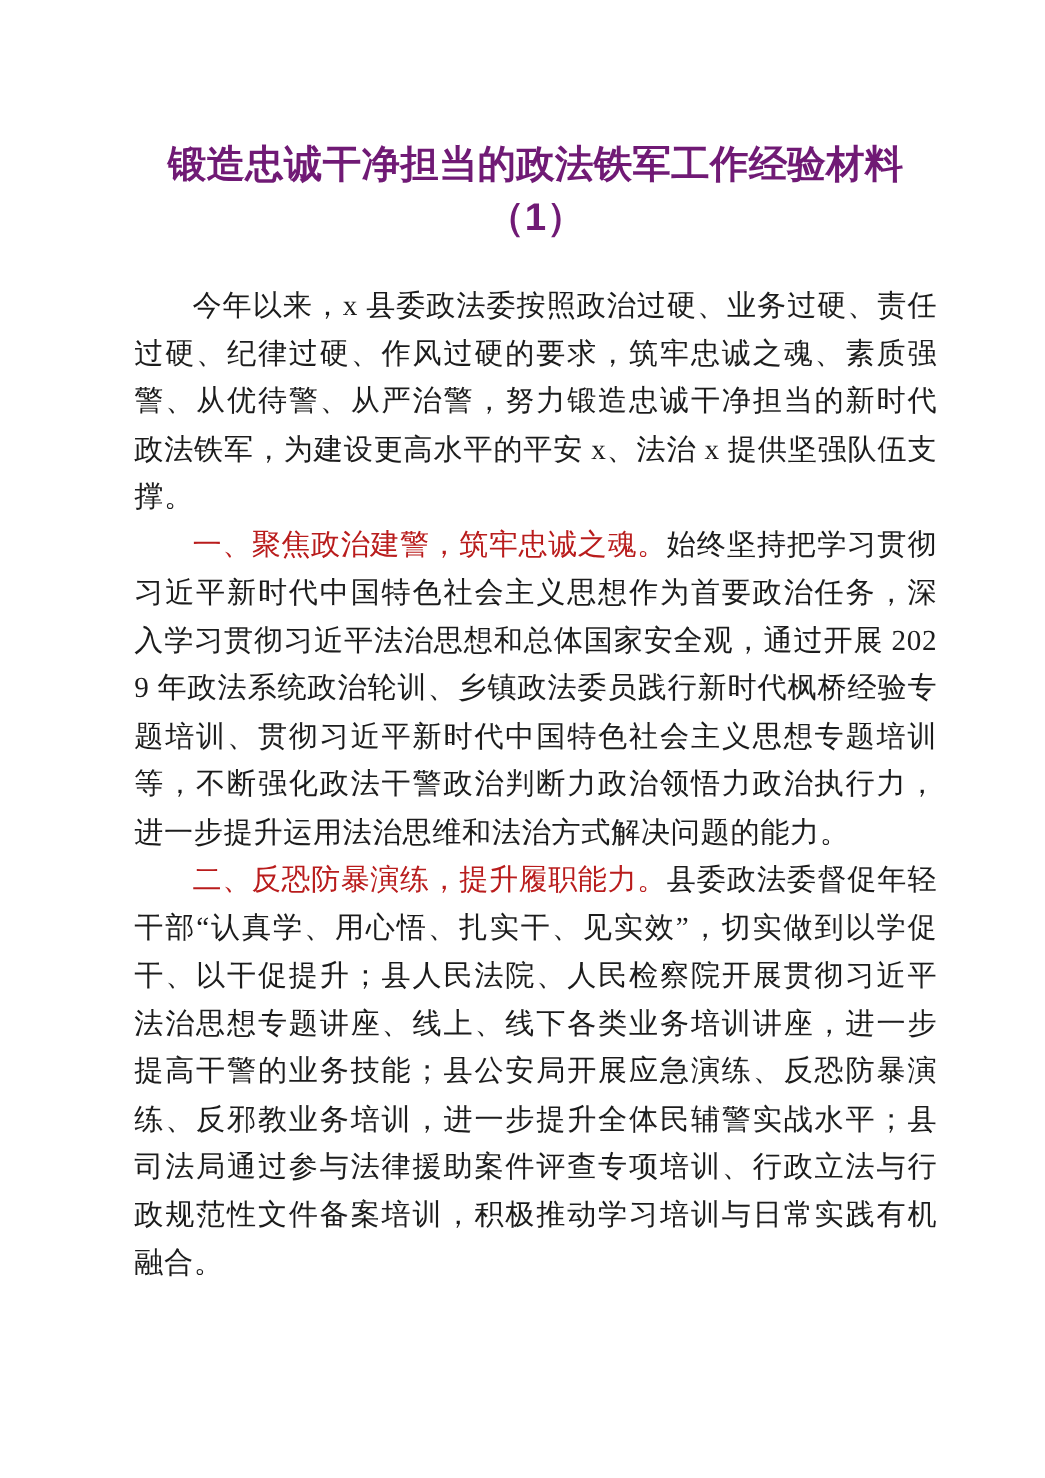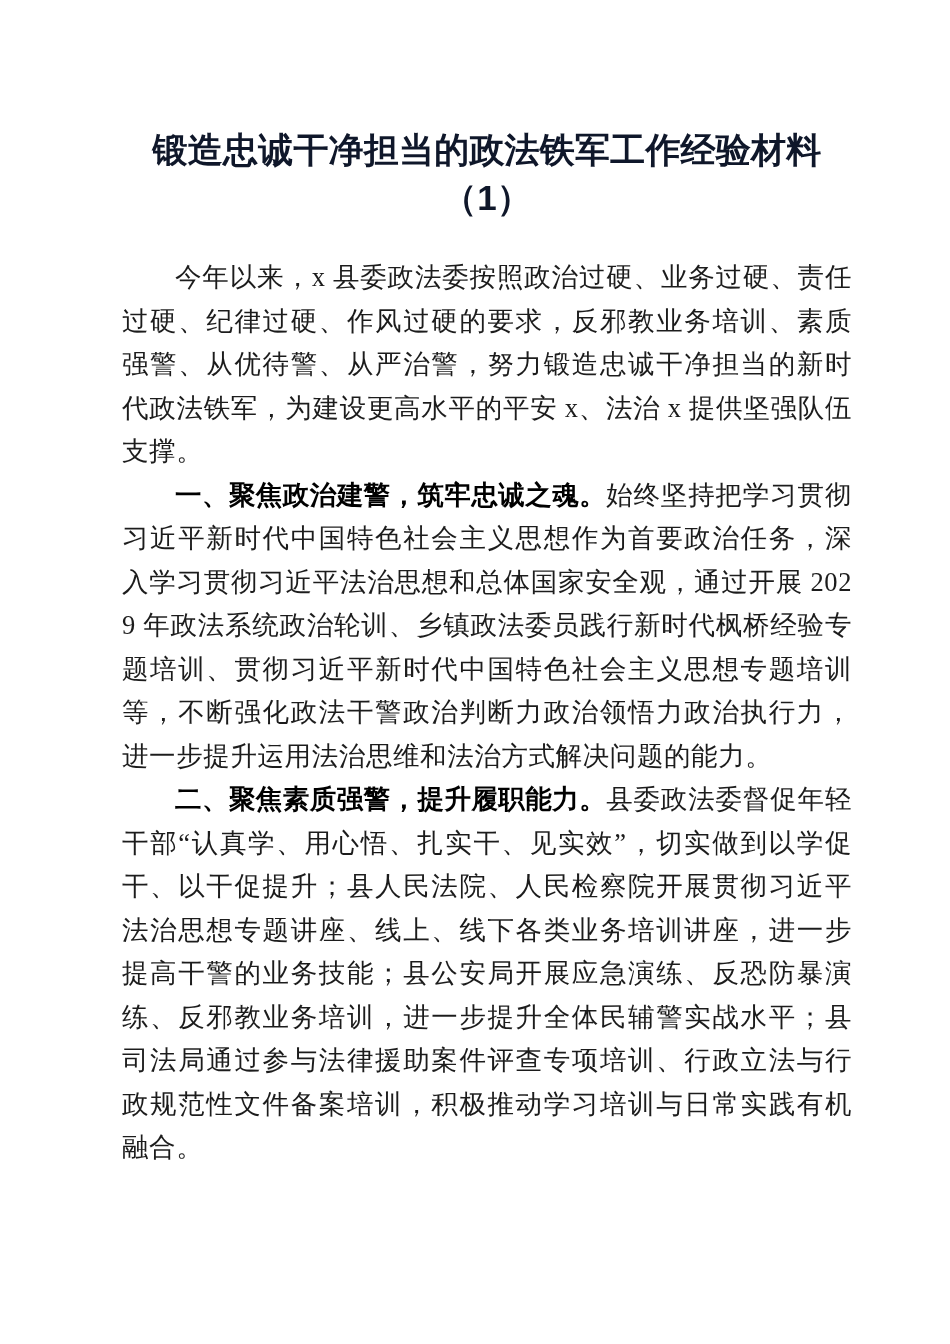--- a/index.html
+++ b/index.html
@@ -32,21 +32,21 @@
   }
 
   .doc-title {
     margin: 0;
     padding: 0;
     font-family: "Liberation Sans", "DejaVu Sans", sans-serif;
     font-weight: bold;
     font-size: 35px;
     line-height: 48px;
     text-align: center;
-    color: #0f172a;
+    color: #701a75;
     letter-spacing: 0.2px;
     padding-top: 126px;
     word-break: break-all;
   }
 
   .doc-title .title-suffix {
     display: block;
   }
 
   .body-block {
@@ -65,45 +65,45 @@
     letter-spacing: 0.6px;
     word-break: break-all;
   }
 
   p.para + p.para {
     margin-top: 0px;
   }
 
   .sec-head {
     font-family: "Liberation Sans", "DejaVu Sans", sans-serif;
-    font-weight: bold;
-    color: #000000;
+    font-weight: normal;
+    color: #b91c1c;
     letter-spacing: 0.2px;
   }
 </style>
 </head>
 <body>
 
 <div class="page">
   <div class="content">
 
     <h1 class="doc-title">
       <span>锻造忠诚干净担当的政法铁军工作经验材料</span>
       <span class="title-suffix">（1）</span>
     </h1>
 
     <div class="body-block">
 
       <p class="para">
-        <span>今年以来，x 县委政法委按照政治过硬、业务过硬、责任过硬、纪律过硬、作风过硬的要求，反邪教业务培训、素质强警、从优待警、从严治警，努力锻造忠诚干净担当的新时代政法铁军，为建设更高水平的平安 x、法治 x 提供坚强队伍支撑。</span>
+        <span>今年以来，x 县委政法委按照政治过硬、业务过硬、责任过硬、纪律过硬、作风过硬的要求，筑牢忠诚之魂、素质强警、从优待警、从严治警，努力锻造忠诚干净担当的新时代政法铁军，为建设更高水平的平安 x、法治 x 提供坚强队伍支撑。</span>
       </p>
 
       <p class="para">
         <span class="sec-head">一、聚焦政治建警，筑牢忠诚之魂。</span><span>始终坚持把学习贯彻习近平新时代中国特色社会主义思想作为首要政治任务，深入学习贯彻习近平法治思想和总体国家安全观，通过开展 2029 年政法系统政治轮训、乡镇政法委员践行新时代枫桥经验专题培训、贯彻习近平新时代中国特色社会主义思想专题培训等，不断强化政法干警政治判断力政治领悟力政治执行力，进一步提升运用法治思维和法治方式解决问题的能力。</span>
       </p>
 
       <p class="para">
-        <span class="sec-head">二、聚焦素质强警，提升履职能力。</span><span>县委政法委督促年轻干部“认真学、用心悟、扎实干、见实效”，切实做到以学促干、以干促提升；县人民法院、人民检察院开展贯彻习近平法治思想专题讲座、线上、线下各类业务培训讲座，进一步提高干警的业务技能；县公安局开展应急演练、反恐防暴演练、反邪教业务培训，进一步提升全体民辅警实战水平；县司法局通过参与法律援助案件评查专项培训、行政立法与行政规范性文件备案培训，积极推动学习培训与日常实践有机融合。</span>
+        <span class="sec-head">二、反恐防暴演练，提升履职能力。</span><span>县委政法委督促年轻干部“认真学、用心悟、扎实干、见实效”，切实做到以学促干、以干促提升；县人民法院、人民检察院开展贯彻习近平法治思想专题讲座、线上、线下各类业务培训讲座，进一步提高干警的业务技能；县公安局开展应急演练、反恐防暴演练、反邪教业务培训，进一步提升全体民辅警实战水平；县司法局通过参与法律援助案件评查专项培训、行政立法与行政规范性文件备案培训，积极推动学习培训与日常实践有机融合。</span>
       </p>
 
     </div>
   </div>
 </div>
 
 </body></html>

